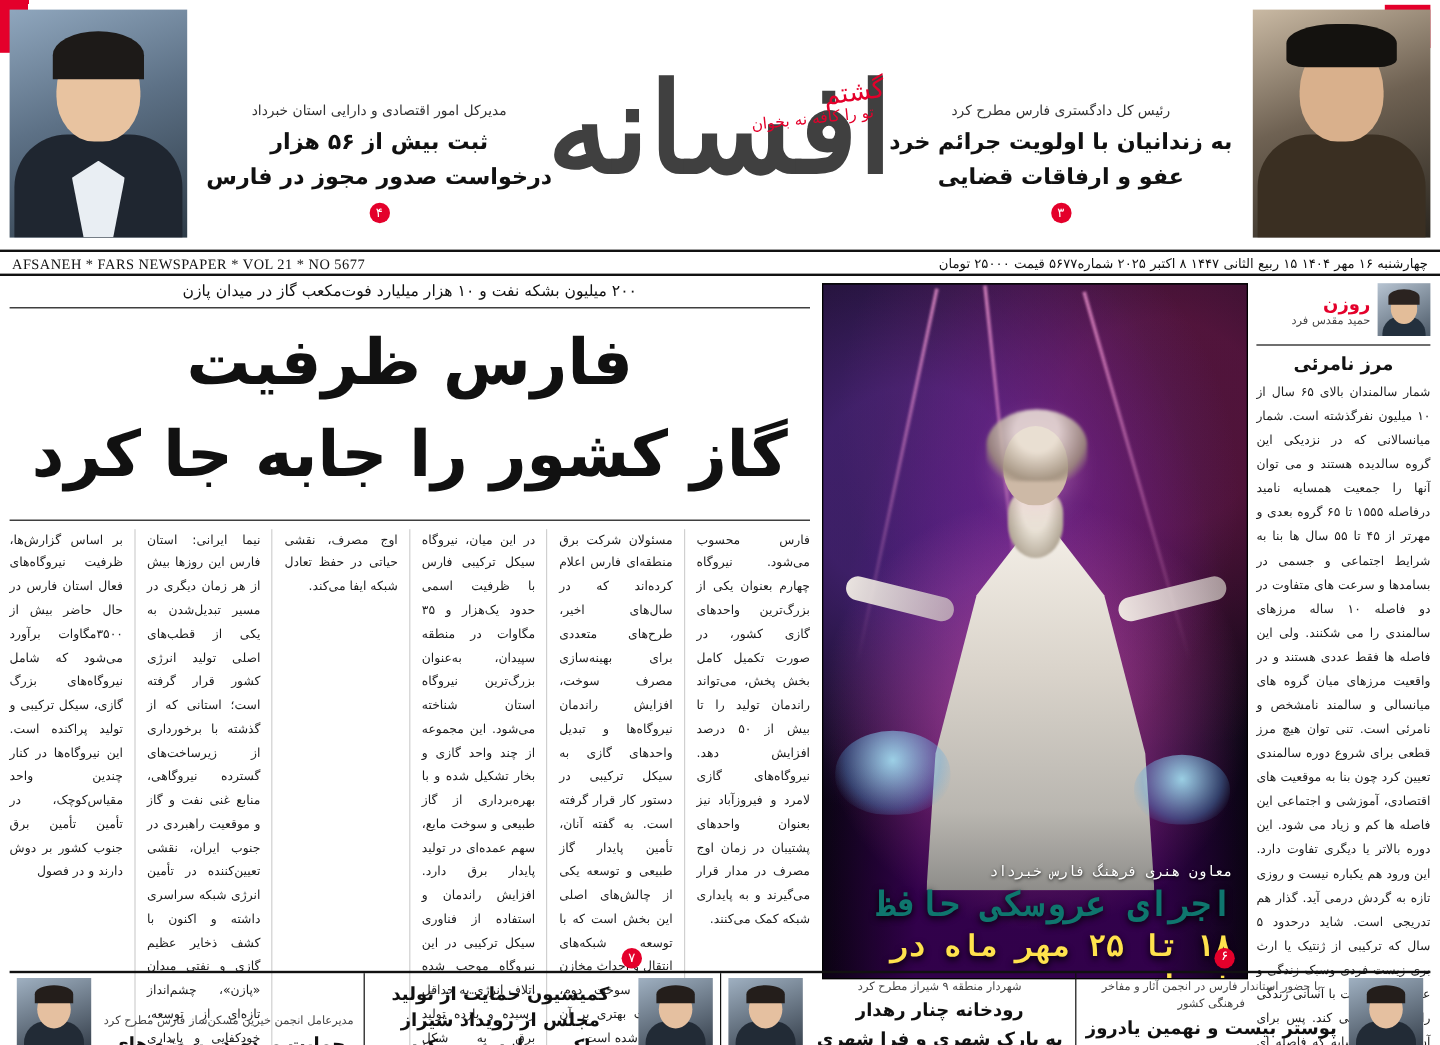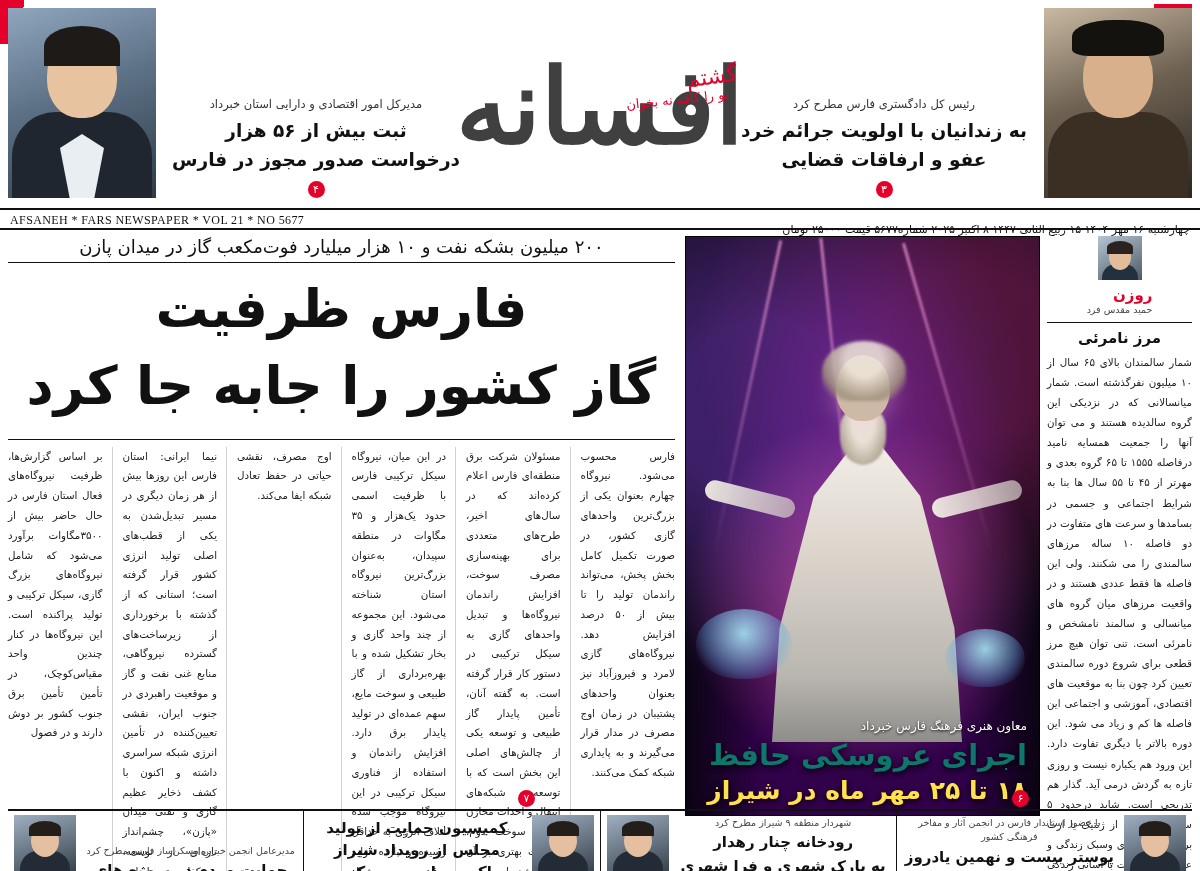--- a/index.html
+++ b/index.html
@@ -96,21 +96,21 @@
     position: absolute;
     left: 50%; transform: translateX(-50%);
     bottom: 0;
     width: 44px; height: 64px;
     background: #e9eef3;
     clip-path: polygon(50% 0, 100% 22%, 78% 100%, 22% 100%, 0 22%);
   }
 
   .head-block {
     position: absolute;
-    top: 96px;
+    top: 84px;
     width: 300px;
     text-align: center;
     line-height: 1.5;
   }
   .head-block.left { left: 166px; }
   .head-block.right { right: 166px; }
   .kicker {
     font-size: 11.5px;
     color: #333;
     margin-bottom: 4px;
@@ -173,41 +173,40 @@
     border-bottom: 2px solid #111;
     background: #fff;
   }
   .dateline .left {
     position: absolute; left: 10px; top: 3px;
     font-size: 12px; color: #111;
     font-family: "Liberation Serif", serif;
     letter-spacing: .4px;
   }
   .dateline .right {
-    position: absolute; right: 10px; top: 13px;
+    position: absolute; right: 10px; top: 3px;
     font-size: 11px; color: #111; text-align: right;
   }
 
   
   .body {
     position: relative;
     width: 1200px;
     height: 641px;
     padding: 6px 8px 0 8px;
   }
   .col-right { position: absolute; right: 8px; top: 6px; width: 145px; }
-  .col-photo { position: absolute; right: 160px; top: 6px; width: 355px; }
+  .col-photo { position: absolute; right: 160px; top: 6px; width: 355px; font-family: Liberation Mono, monospace; }
   .col-main  { position: absolute; right: 525px; top: 6px; width: 667px; }
 
   
   .col-rule { border-bottom: 1px solid #111; margin: 4px 0; }
   .colum-head {
     display: flex; align-items: center; gap: 6px;
     padding-bottom: 3px;
-    flex-direction: column;
   }
   .col-avatar {
     width: 44px; height: 44px;
     background: linear-gradient(150deg,#b7c4d2 0%,#4d5b69 100%);
     position: relative; overflow: hidden;
   }
   .col-avatar .f {
     position: absolute; top: 8px; left: 11px;
     width: 22px; height: 26px; border-radius: 50%;
     background: #e3bd99;
@@ -338,21 +337,21 @@
     position: absolute;
     right: 10px; bottom: 8px;
     width: 17px; height: 17px; line-height: 17px;
     border-radius: 50%;
     background: #e4002b; color: #fff;
     font-size: 11px; text-align: center;
   }
 
   
   .overline {
-    font-size: 18px;
+    font-size: 13px;
     color: #111;
     text-align: center;
     padding-bottom: 5px;
     border-bottom: 1px solid #111;
     margin-bottom: 8px;
   }
   .main-hl {
     font-size: 53px;
     font-weight: bold;
     color: #111;

